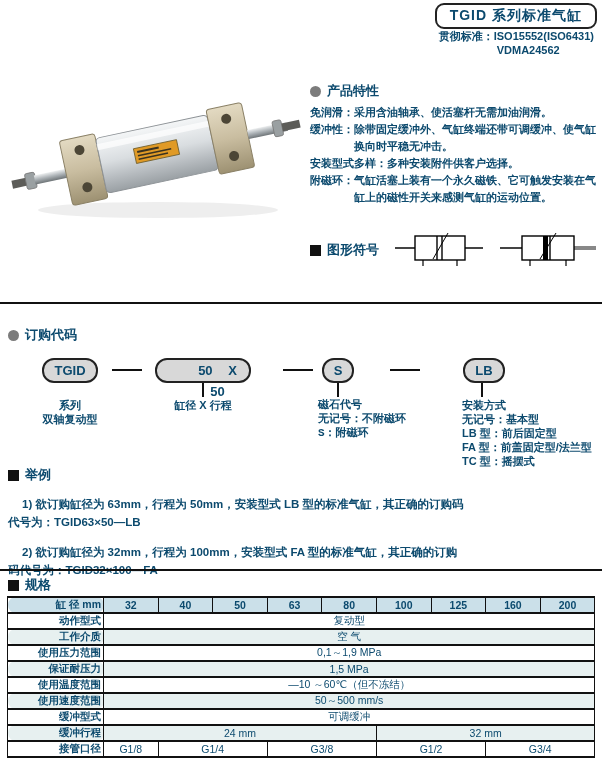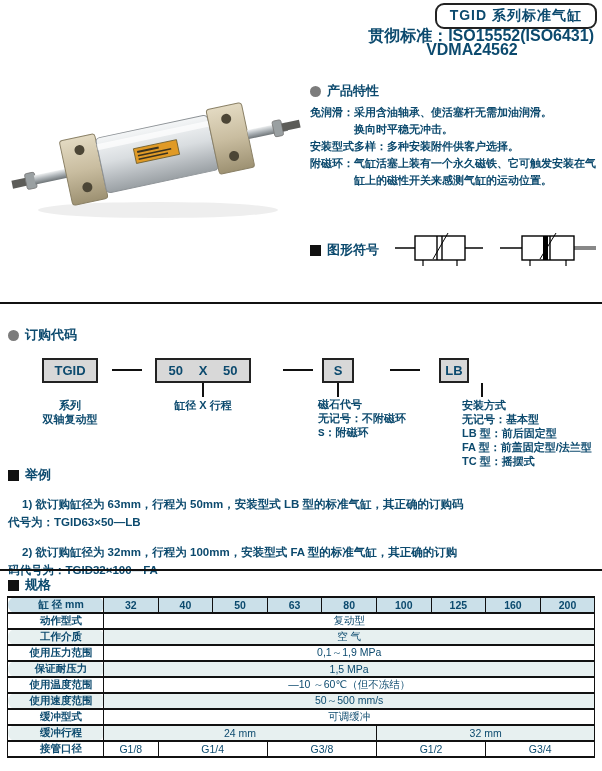--- a/index.html
+++ b/index.html
@@ -2,21 +2,21 @@
 <html><head>
 <meta charset="utf-8">
 <style>
   * { margin:0; padding:0; box-sizing:border-box; }
   body { background:#fff; font-family:"Liberation Sans","DejaVu Sans",sans-serif; }
   .page { position:relative; width:602px; height:771px; background:#ffffff; overflow:hidden; color:#0c4a6e; }
 
   
   .title-box { position:absolute; top:3px; right:5px; border:2px solid #222; border-radius:9px;
     padding:2px 13px; font-size:14px; font-weight:bold; letter-spacing:1px; background:#fff; }
-  .standards { position:absolute; top:29px; right:8px; font-size:16px; font-weight:bold; line-height:14px; }
+  .standards { position:absolute; top:29px; right:8px; font-size:11px; font-weight:bold; line-height:14px; }
   .standards .std2 { margin-left:58px; }
 
   
   .photo { position:absolute; left:8px; top:72px; }
 
   
   .features { position:absolute; left:310px; top:82px; width:292px; }
   .sec-head { font-size:13px; font-weight:bold; display:flex; align-items:center; gap:6px; }
   .dot { width:11px; height:11px; border-radius:50%; background:#7c7c7c; display:inline-block; flex:0 0 auto; }
   .sq  { width:11px; height:11px; background:#111; display:inline-block; flex:0 0 auto; }
@@ -26,38 +26,38 @@
   
   .symbols-head { position:absolute; left:310px; top:241px; }
   .sym1 { position:absolute; left:393px; top:229px; }
   .sym2 { position:absolute; left:498px; top:229px; }
 
   .rule { position:absolute; left:0; width:602px; border-top:2px solid #111; }
 
   
   .order-head { position:absolute; left:8px; top:326px; }
   .obox { position:absolute; top:358px; height:25px; line-height:21px; text-align:center;
-    background:#d8d8d8; border:2px solid #222; border-radius:0; font-size:13px; font-weight:bold; }
+    background:#d8d8d8; border:2px solid #222; border-radius:12px; font-size:13px; font-weight:bold; }
   .dash { position:absolute; top:369px; width:30px; border-top:2px solid #111; }
   .vline { position:absolute; width:2px; height:14px; background:#111; top:383px; }
   .olabel { position:absolute; font-size:11px; font-weight:bold; line-height:14px; top:398px; }
   .olabel.center { text-align:center; }
 
   
   .ex-head { position:absolute; left:8px; top:466px;align-items:center; }
   .ex-lines { position:absolute; left:8px; top:483px; width:590px; font-size:11.5px; font-weight:bold; line-height:18px; }
   .ex-lines .indent { text-indent:14px;margin-top:12px; }
 
   
   .spec-head { position:absolute; left:8px; top:576px; }
   table.spec { position:absolute; left:7px; top:596px; width:588px; border-collapse:collapse; table-layout:fixed; }
   table.spec td { border-left:1px solid #111; border-right:1px solid #111;
     border-top:2px solid #111; border-bottom:2px solid #111;
     height:14px; font-size:10.5px; text-align:center; padding:0 2px; overflow:hidden; white-space:nowrap; }
-  table.spec td.lbl { text-align:center; padding-left:13px; font-weight:bold;border-radius:8px; }
+  table.spec td.lbl { text-align:right; padding-left:13px; font-weight:bold;border-radius:8px; }
   tr.hdr td { background:#cbe0e9; font-weight:bold; }
   tr.alt td { background:#e7f0f0; }
   tr.plain td { background:#ffffff; }
 </style>
 </head>
 <body>
 
 <div class="page">
 
   <div class="title-box">TGID 系列标准气缸</div>
@@ -108,20 +108,21 @@
     </g>
   </svg>
 
   <div class="features">
     <div class="sec-head">
       <span class="dot"></span>
       <span>产品特性</span>
     </div>
     <div class="lines">
       <div>免润滑：采用含油轴承、使活塞杆无需加油润滑。</div>
+      <div>缓冲性：除带固定缓冲外、气缸终端还带可调缓冲、使气缸</div>
       <div class="indent">换向时平稳无冲击。</div>
       <div>安装型式多样：多种安装附件供客户选择。</div>
       <div>附磁环：气缸活塞上装有一个永久磁铁、它可触发安装在气</div>
       <div class="indent">缸上的磁性开关来感测气缸的运动位置。</div>
     </div>
   </div>
 
   <div class="sec-head symbols-head">
     <span class="sq"></span>
     <span>图形符号</span>
@@ -148,25 +149,25 @@
 
   <div class="rule" style="top:302px;"></div>
 
   <div class="sec-head order-head">
     <span class="dot"></span>
     <span>订购代码</span>
   </div>
 
   <div class="obox" style="left:42px; width:56px;">TGID</div>
   <div class="dash" style="left:112px;"></div>
-  <div class="obox" style="left:155px; width:96px; word-spacing:12px;">50 X 50</div>
+  <div class="obox" style="left:155px; width:96px; word-spacing:12px;padding-left:29px;">50 X 50</div>
   <div class="dash" style="left:283px;"></div>
   <div class="obox" style="left:322px; width:32px;">S</div>
   <div class="dash" style="left:390px;"></div>
-  <div class="obox" style="left:439px; width:30px;">LB</div>
+  <div class="obox" style="left:463px; width:42px;">LB</div>
 
   <div class="vline" style="left:202px;"></div>
   <div class="vline" style="left:337px;"></div>
   <div class="vline" style="left:481px;"></div>
 
   <div class="olabel center" style="left:30px; width:80px;">
     <div>系列</div>
     <div>双轴复动型</div>
   </div>
   <div class="olabel center" style="left:155px; width:96px;">

